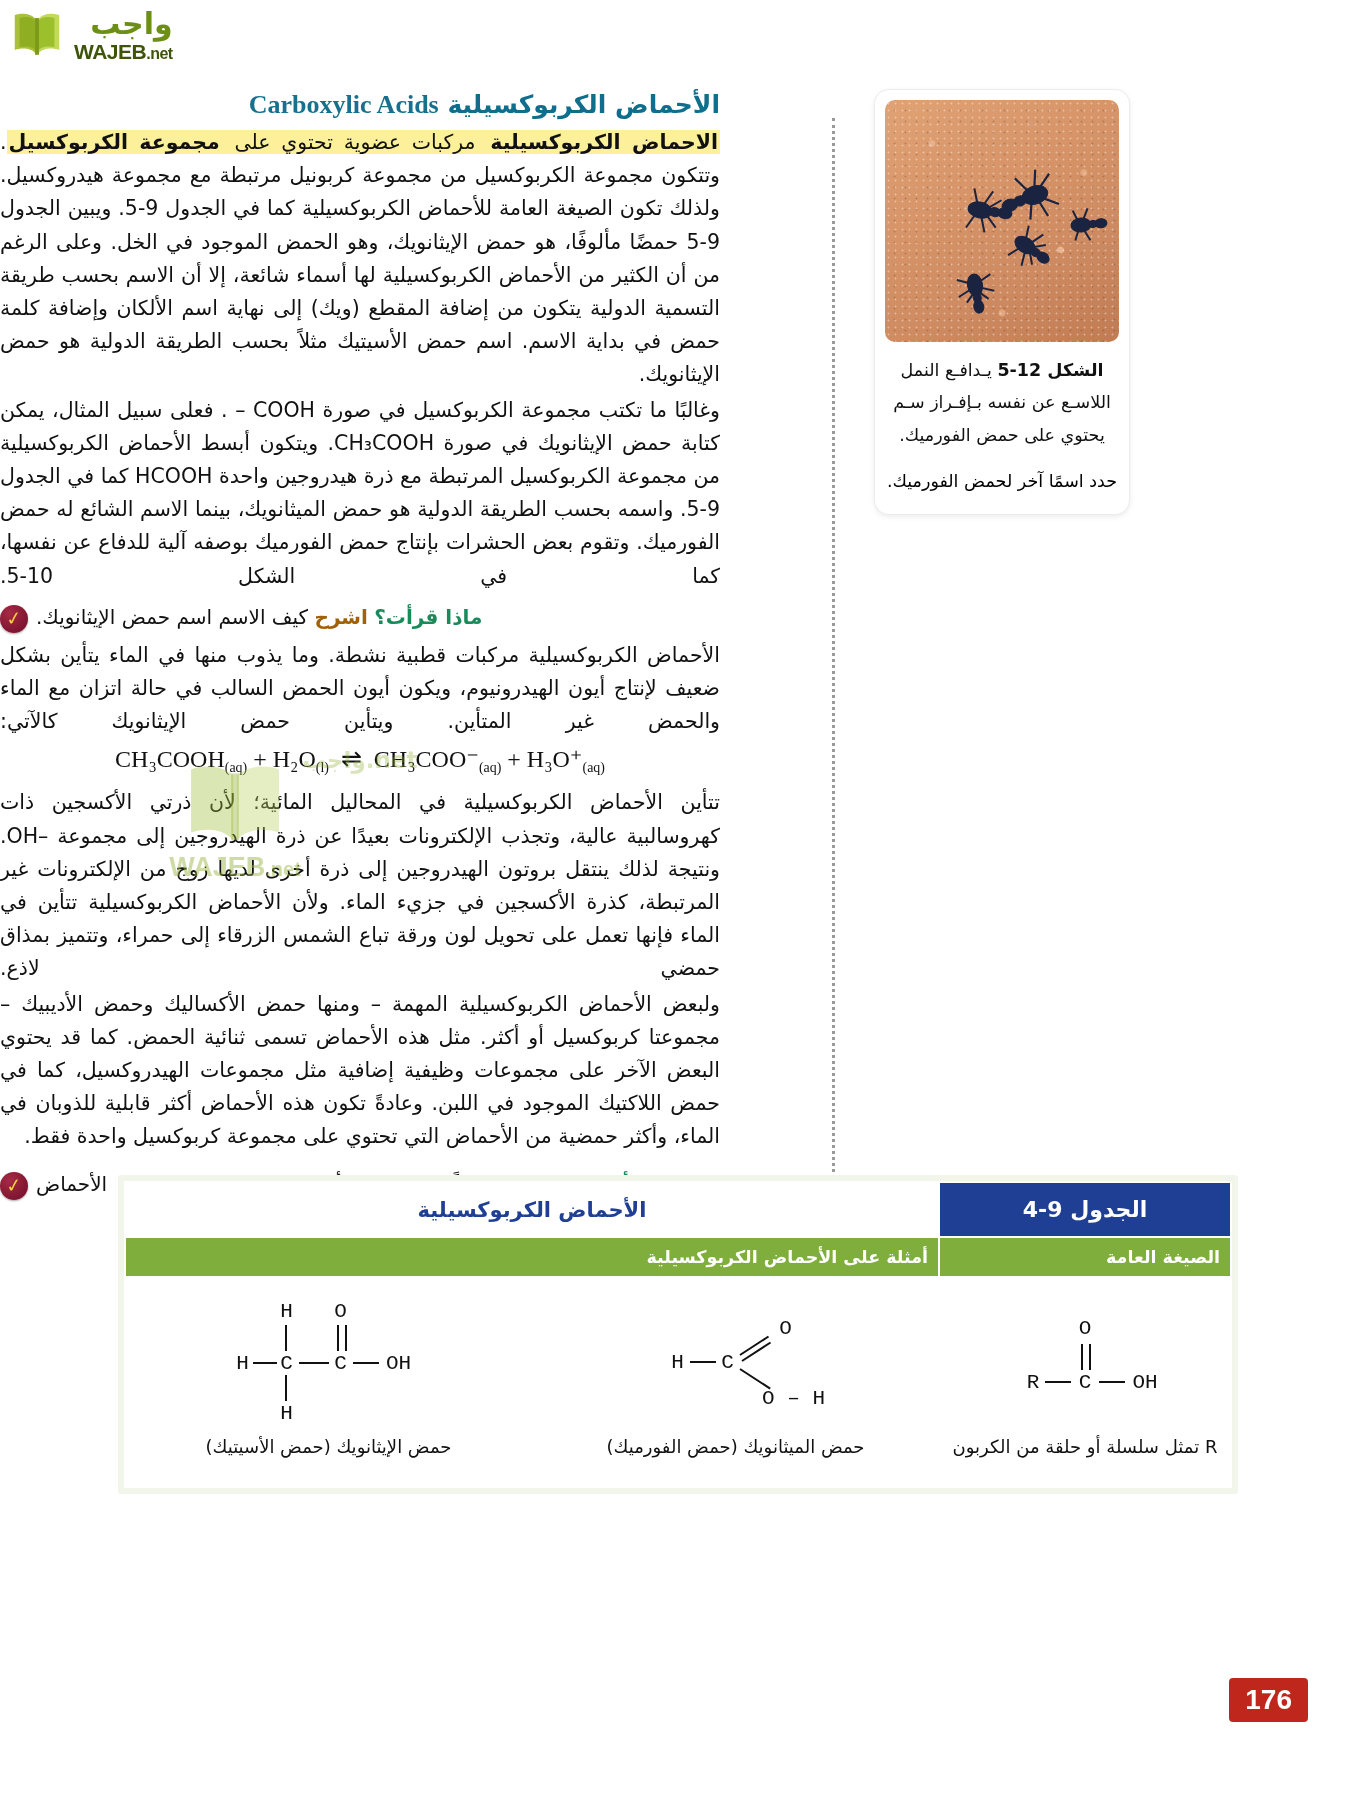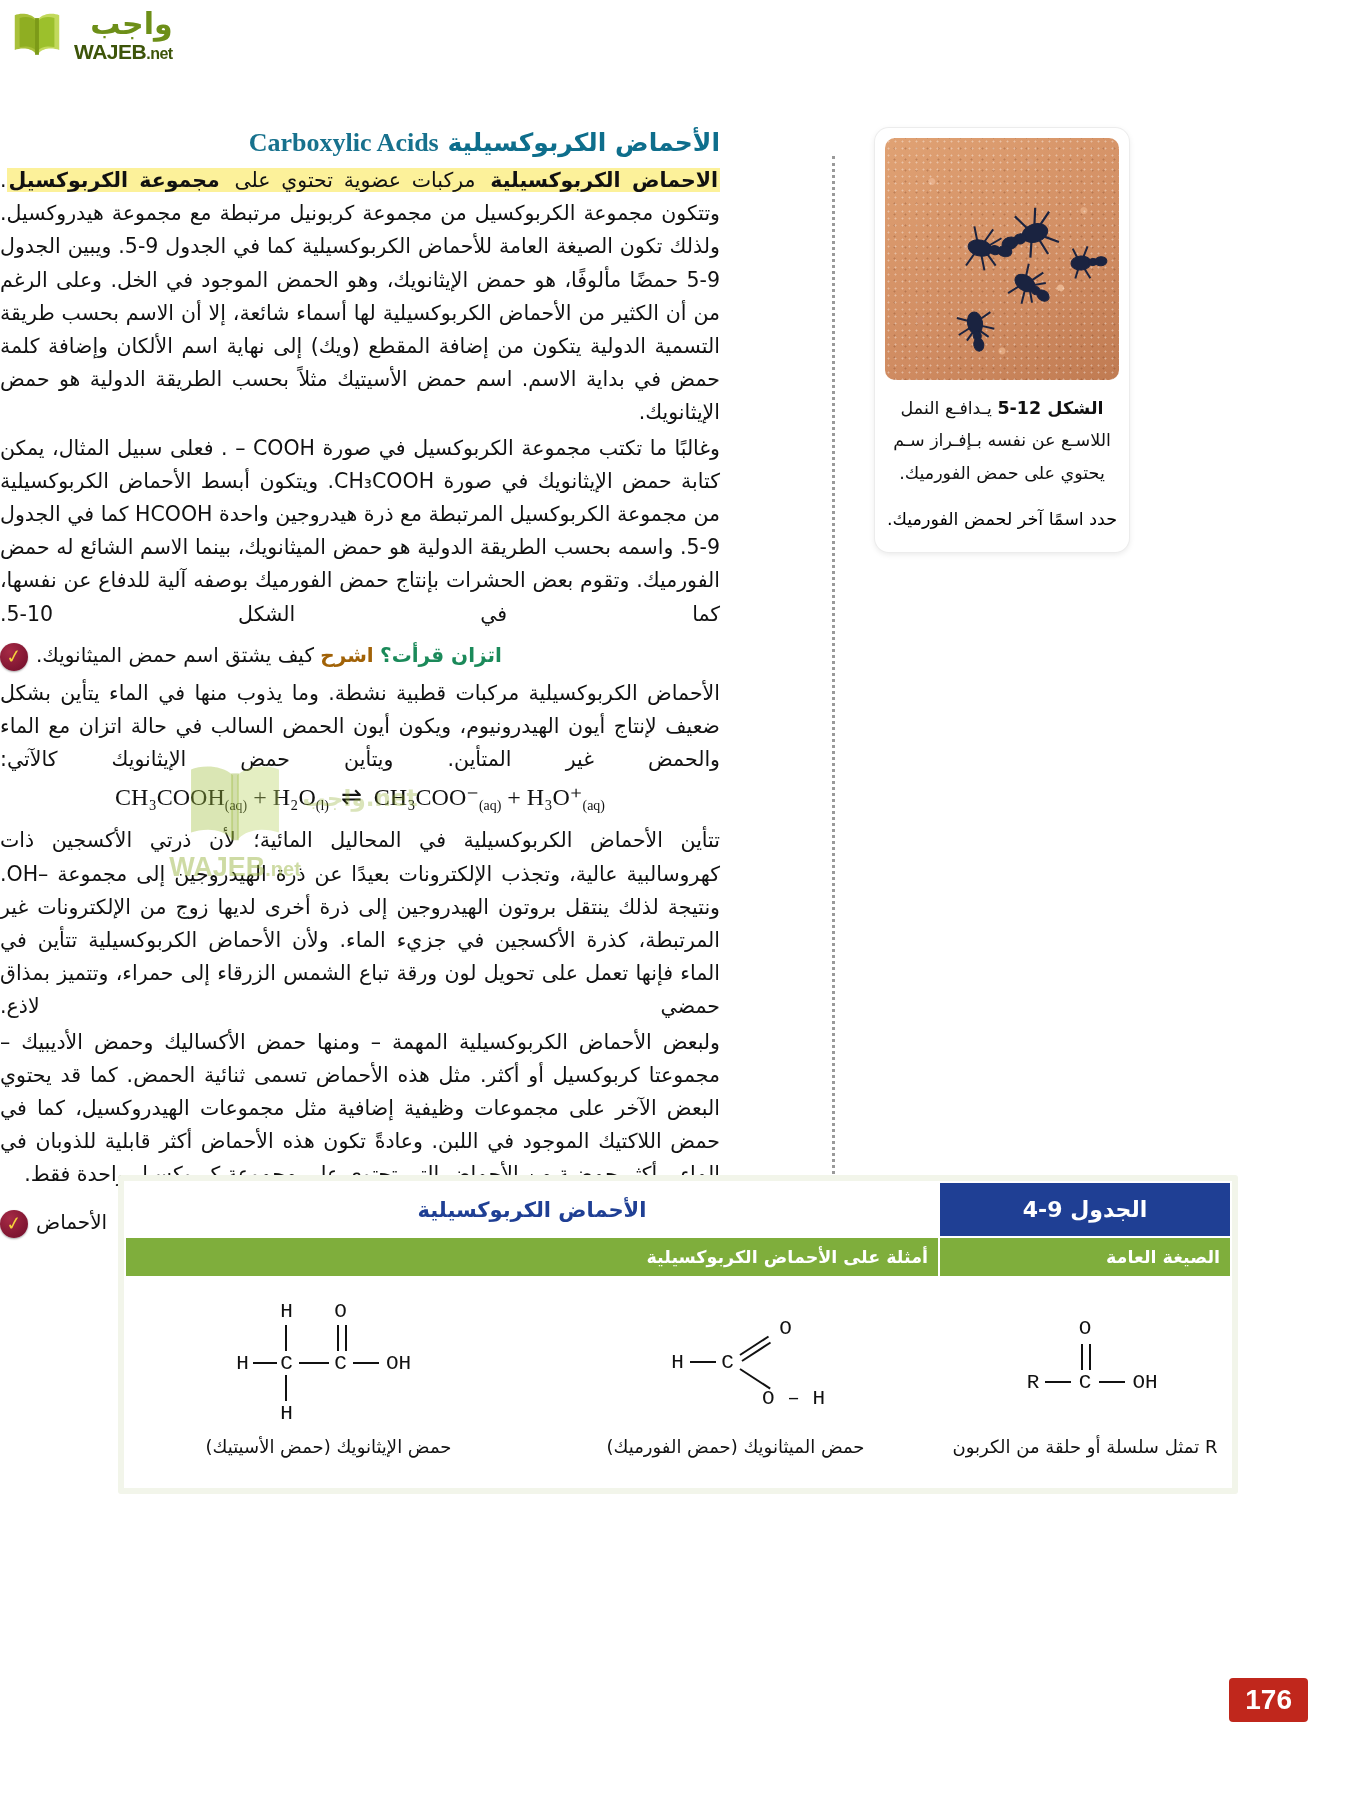--- a/index.html
+++ b/index.html
@@ -17,21 +17,21 @@
   .logo-wrap { position:absolute; left:8px; top:6px; display:flex; align-items:center; gap:8px; }
   .logo-text { display:flex; flex-direction:column; align-items:flex-start; line-height:1; }
   .logo-ar { font-size:30px; font-weight:bold; color:#6d8f18; font-family:"DejaVu Sans", sans-serif; }
   .logo-en { font-size:21px; font-weight:bold; color:#3d5409; font-family:"Liberation Sans", sans-serif; letter-spacing:-0.5px; margin-top:2px;}
   .logo-en .net { font-size:16px; }
   .book-icon { width:58px; height:58px; position:relative; }
 
   
   .page { position:absolute; top:90px; left:0; width:1358px; }
 
-  .content-row { display:flex; flex-direction:row-reverse; align-items:flex-start;margin-top:38px; }
+  .content-row { display:flex; flex-direction:row-reverse; align-items:flex-start; }
 
   
   .main-col {
     width: 720px;
     padding: 0 0 0 0;
     margin-right: 100px;
   }
 
   .divider {
     width:0; align-self:stretch;
@@ -248,22 +248,22 @@
         <span class="en">Carboxylic Acids</span>
       </h1>
 
       <p class="body"><span class="hl bold">الاحماض الكربوكسيلية</span><span class="hl"> مركبات عضوية تحتوي على </span><span class="hl bold">مجموعة الكربوكسيل</span><span>. وتتكون مجموعة الكربوكسيل من مجموعة كربونيل مرتبطة مع مجموعة هيدروكسيل. ولذلك تكون الصيغة العامة للأحماض الكربوكسيلية كما في الجدول 9-5. ويبين الجدول 9-5 حمضًا مألوفًا، هو حمض الإيثانويك، وهو الحمض الموجود في الخل. وعلى الرغم من أن الكثير من الأحماض الكربوكسيلية لها أسماء شائعة، إلا أن الاسم بحسب طريقة التسمية الدولية يتكون من إضافة المقطع (ويك) إلى نهاية اسم الألكان وإضافة كلمة حمض في بداية الاسم. اسم حمض الأسيتيك مثلاً بحسب الطريقة الدولية هو حمض الإيثانويك.</span></p>
 
       <p class="body">وغالبًا ما تكتب مجموعة الكربوكسيل في صورة COOH – . فعلى سبيل المثال، يمكن كتابة حمض الإيثانويك في صورة CH₃COOH. ويتكون أبسط الأحماض الكربوكسيلية من مجموعة الكربوكسيل المرتبطة مع ذرة هيدروجين واحدة HCOOH كما في الجدول 9-5. واسمه بحسب الطريقة الدولية هو حمض الميثانويك، بينما الاسم الشائع له حمض الفورميك. وتقوم بعض الحشرات بإنتاج حمض الفورميك بوصفه آلية للدفاع عن نفسها، كما في الشكل 10-5.</p>
 
       <div class="readcheck">
         <span class="badge"></span>
         <span class="rc-text">
-          <span class="rc-label">اتزان قرأت؟</span>
-          <span class="rc-verb">اشرح</span><span> كيف يشتق اسم حمض الميثانويك.</span>
+          <span class="rc-label">ماذا قرأت؟</span>
+          <span class="rc-verb">اشرح</span><span> كيف الاسم اسم حمض الإيثانويك.</span>
         </span>
       </div>
 
       <p class="body">الأحماض الكربوكسيلية مركبات قطبية نشطة. وما يذوب منها في الماء يتأين بشكل ضعيف لإنتاج أيون الهيدرونيوم، ويكون أيون الحمض السالب في حالة اتزان مع الماء والحمض غير المتأين. ويتأين حمض الإيثانويك كالآتي:</p>
 
       <div class="equation">
         <span>CH₃COOH</span><span class="eqsub">(aq)</span>
         <span>+</span>
         <span>H₂O</span><span class="eqsub">(l)</span>
         <span class="arrow">⇌</span>

